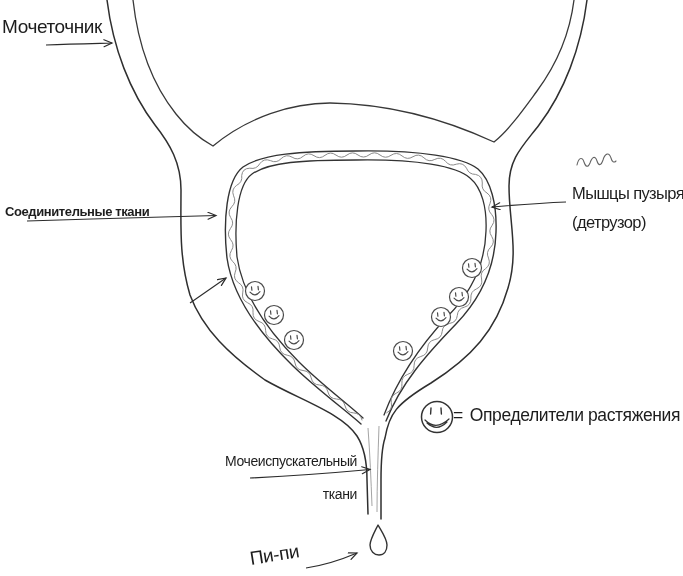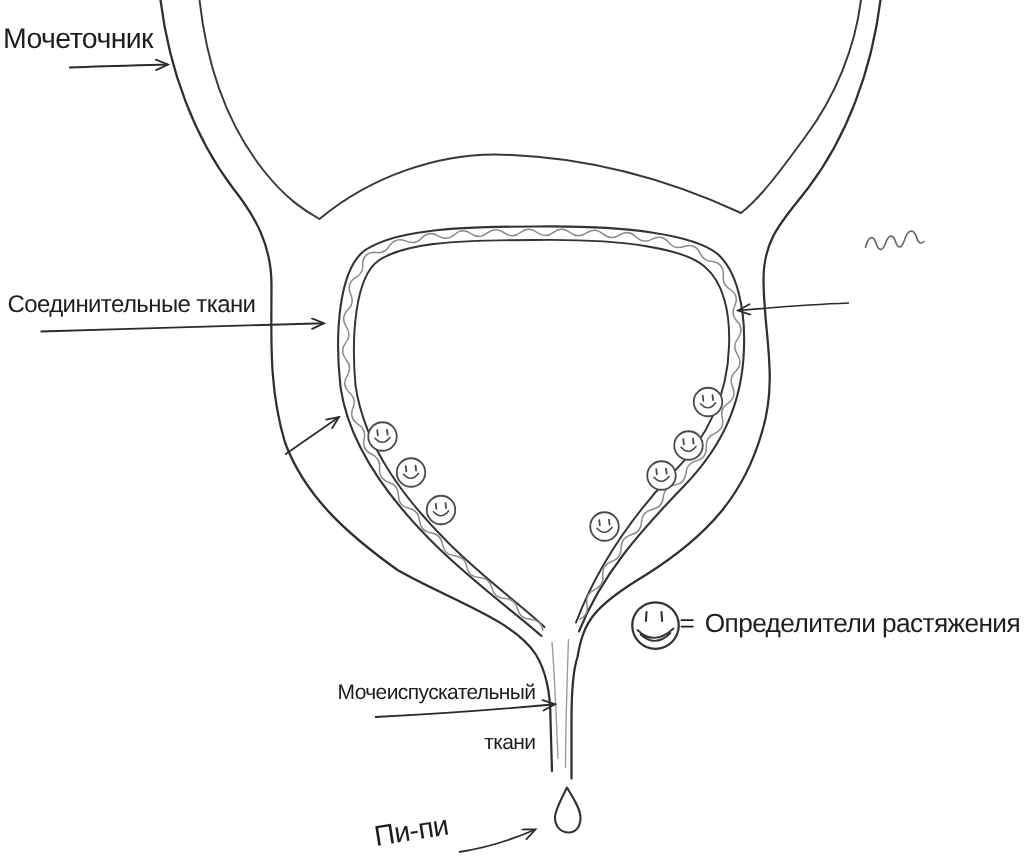--- a/index.html
+++ b/index.html
@@ -3,21 +3,21 @@
 <meta charset="utf-8">
 <style>
   html,body{margin:0;padding:0;background:#ffffff;}
   .canvas{
     position:relative;width:683px;height:576px;background:#ffffff;
     font-family:"Liberation Sans",sans-serif;color:#1d1d1d;overflow:hidden;
   }
   .canvas svg{position:absolute;left:0;top:0;}
   .label{position:absolute;white-space:nowrap;letter-spacing:-0.4px;line-height:1.2;}
   .lbl-ureter{left:2px;top:16px;font-size:19px;}
-  .lbl-connective{left:5px;top:194px;font-size:16px;}
+  .lbl-connective{left:5px;top:204px;font-size:13px;font-weight:bold;}
   .lbl-urothelium{left:27px;top:278px;font-size:17.5px;line-height:27.5px;}
   .lbl-detrusor{left:572px;top:179px;font-size:16.5px;line-height:29px;letter-spacing:-0.6px;}
   .lbl-legend{left:453px;top:405px;font-size:17.5px;display:flex;gap:7px;align-items:center;}
   .lbl-urethra{left:172px;top:445px;width:185px;font-size:14px;line-height:33px;text-align:right;}
   .lbl-pee{left:250px;top:548px;font-size:19px;transform:rotate(-9deg);transform-origin:left center;}
 </style>
 </head>
 <body>
 
 <div class="canvas">
@@ -117,20 +117,24 @@
     <path marker-end="url(#arrowhead)" d="M 566,202 C 540,203 515,205 492,207" fill="none" stroke="#2b2b2b" stroke-width="1.1"></path>
     <path marker-end="url(#arrowhead)" d="M 250,478 C 292,476 332,473 370,469.5" fill="none" stroke="#2b2b2b" stroke-width="1.2"></path>
     <path marker-end="url(#arrowhead)" d="M 306,568 C 326,565 343,559 357,553" fill="none" stroke="#2b2b2b" stroke-width="1.2"></path>
   </svg>
 
   <div class="label lbl-ureter">Мочеточник</div>
 
   <div class="label lbl-connective">Соединительные ткани</div>
 
 
+  <div class="label lbl-detrusor">
+    <div>Мышцы пузыря</div>
+    <div>(детрузор)</div>
+  </div>
 
   <div class="label lbl-legend">
     <span>=</span>
     <span>Определители растяжения</span>
   </div>
 
   <div class="label lbl-urethra">
     <div>Мочеиспускательный</div>
     <div>ткани</div>
   </div>

